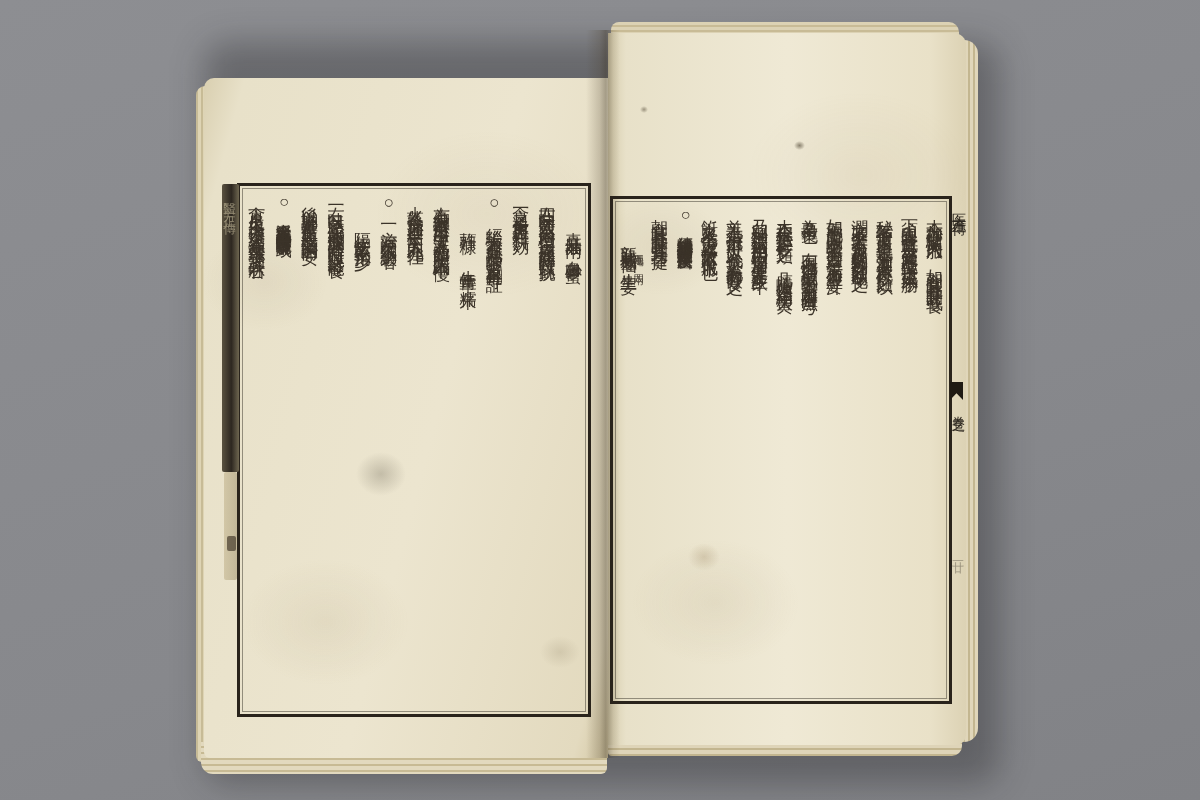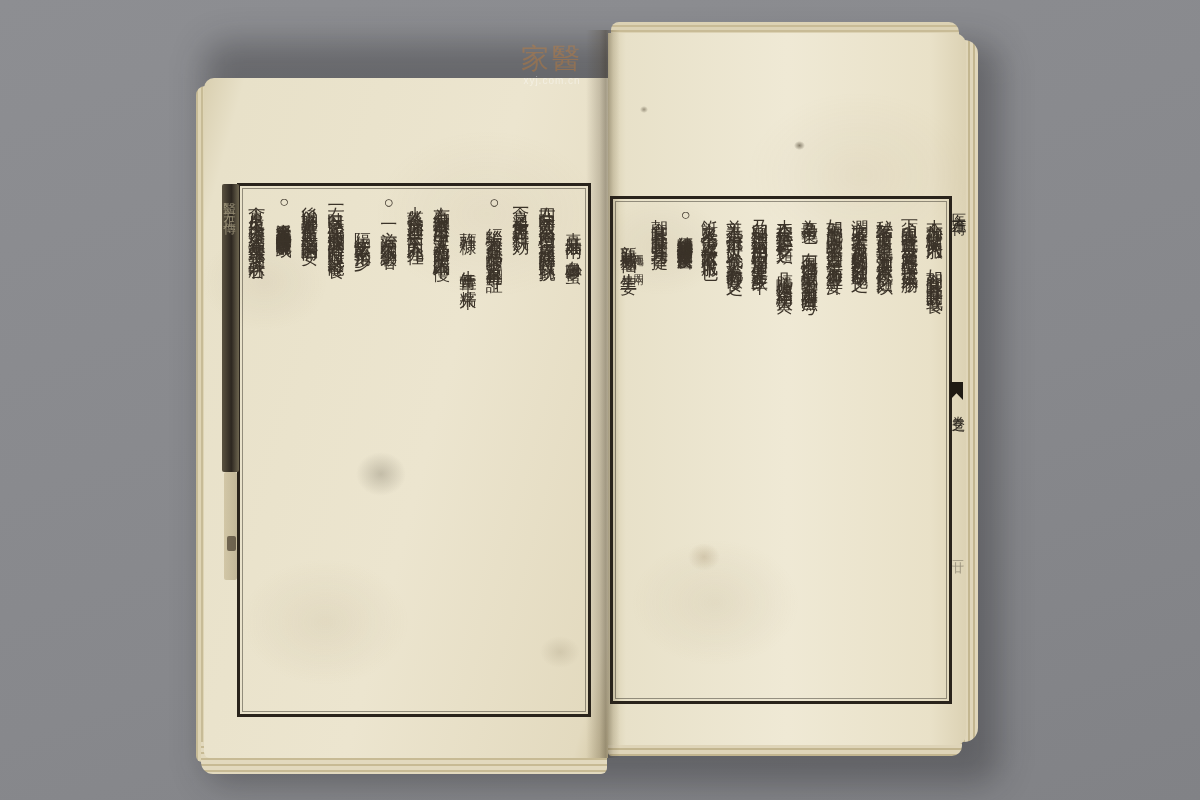--- a/index.html
+++ b/index.html
@@ -164,18 +164,14 @@
   </div>
   <div class="abs" id="spine-lower"></div>
   <div class="abs" id="spine-smudge"></div>
 
   <div class="abs stain" id="stain-1"></div>
   <div class="abs stain" id="stain-2"></div>
   <div class="abs stain" id="stain-3"></div>
   <div class="abs stain" id="stain-4"></div>
   <div class="abs stain" id="stain-5"></div>
 
-  <div class="abs" id="watermark">
-    <div class="wm-chars">家醫</div>
-    <div class="wm-url">xyj.com.cn</div>
-  </div>
 
 </div>
 
 </body></html>

